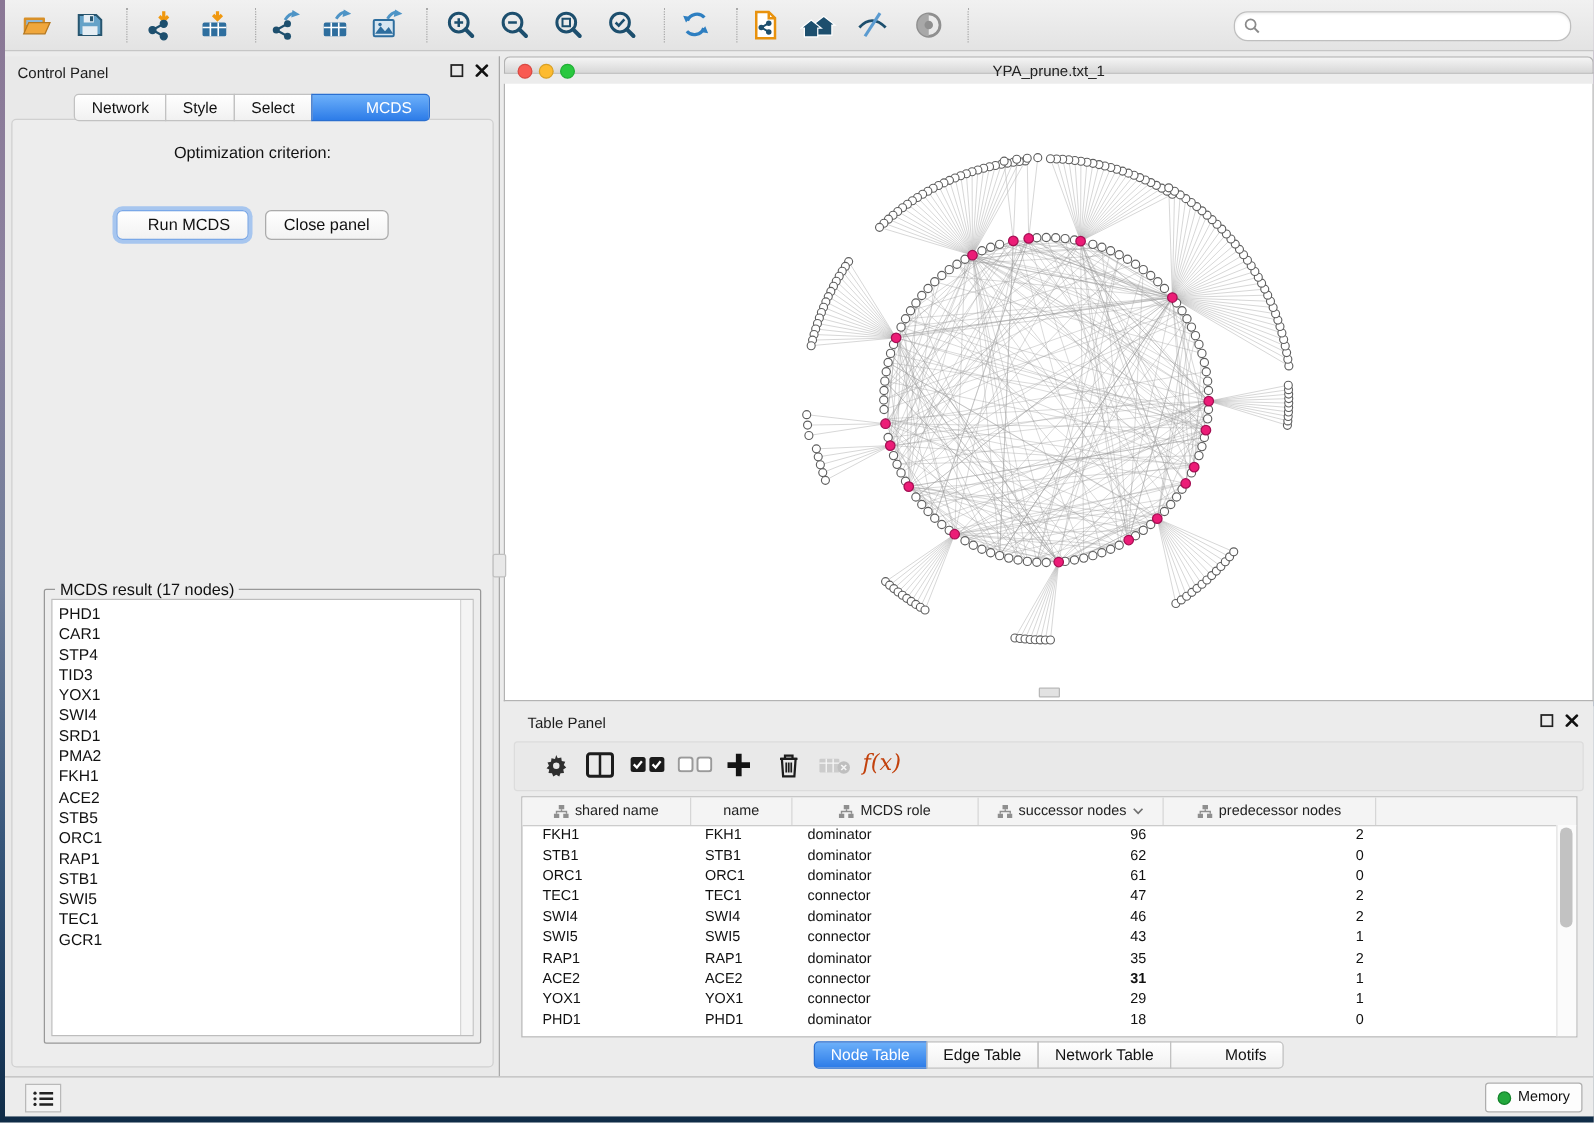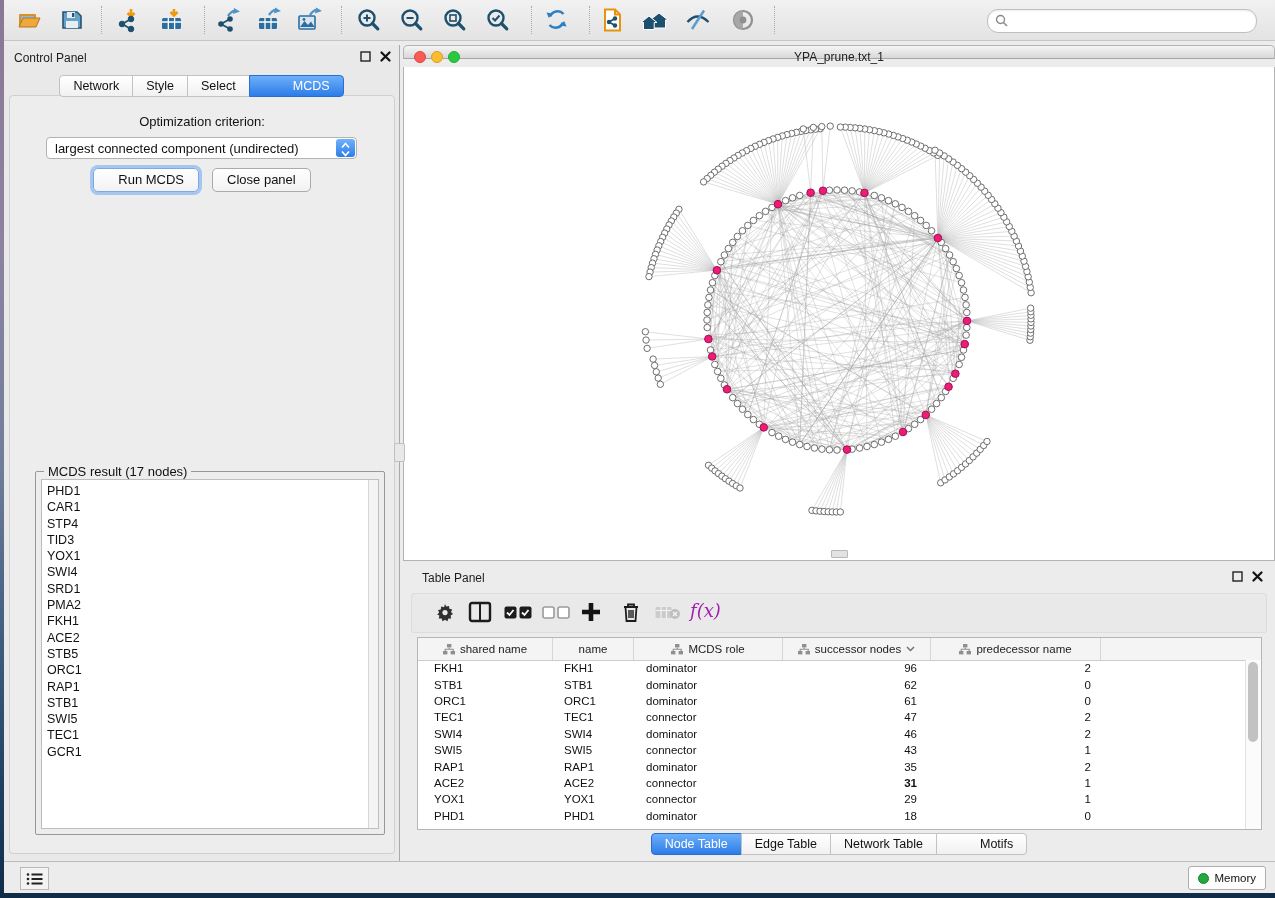--- a/index.html
+++ b/index.html
@@ -61,21 +61,21 @@
   .nw-canvas{position:absolute;top:22px;left:0;right:0;bottom:0;background:#fff;
     border:1px solid #b3b3b3;border-top:none;box-sizing:border-box;}
   .canvas-grip{position:absolute;bottom:2px;left:50%;margin-left:-8px;width:15px;height:6px;
     background:#e2e2e2;border:1px solid #b8b8b8;border-radius:1px;}
 
   
   .table-panel{position:absolute;left:399px;top:565px;right:0;height:297px;background:#ececec;}
   .tp-toolbar{position:absolute;top:28px;left:8px;right:8px;height:38px;background:#e9e9e9;
     border:1px solid #dcdcdc;border-radius:3px;}
   .tp-ic{position:absolute;top:8px;}
-  .fx{position:absolute;top:6px;font-family:"DejaVu Serif",serif;font-style:italic;font-size:18px;color:#a21caf;}
+  .fx{position:absolute;top:6px;font-family:"DejaVu Serif",serif;font-style:italic;font-size:18px;color:#c2410c;}
   .tp-table{position:absolute;top:72px;left:14px;right:13px;bottom:32px;background:#fff;border:1px solid #b6b6b6;}
   .th-row{display:flex;height:22px;background:#f4f4f4;border-bottom:1px solid #cccccc;}
   .th{display:flex;align-items:center;justify-content:center;gap:5px;font-size:11.5px;color:#222;
     border-right:1px solid #d6d6d6;box-sizing:border-box;}
   .th.fill{flex:1;border-right:none;}
   .tb-rows{position:absolute;top:22px;left:0;right:15px;bottom:0;overflow:hidden;}
   .tr{display:flex;height:16.4px;align-items:center;}
   .td{font-size:11.5px;color:#111;box-sizing:border-box;white-space:nowrap;overflow:hidden;}
   .tb-scroll{position:absolute;right:0;top:22px;bottom:0;width:15px;background:#fbfbfb;border-left:1px solid #e2e2e2;}
   .tb-thumb{position:absolute;top:2px;left:2px;width:10px;height:80px;background:#c2c2c2;border-radius:5px;}
@@ -236,29 +236,20 @@
       </span>
     </div>
     <div class="cp-tabbar" id="cp-tabs">
         <div class="seg-tab">Network</div>
         <div class="seg-tab">Style</div>
         <div class="seg-tab">Select</div>
         <div class="seg-tab active">MCDS</div>
       </div>
     <div class="cp-content">
       <div class="opt-label">Optimization criterion:</div>
-      <div class="criterion">
-        <span>largest connected component (undirected)</span>
-        <span class="stepper">
-          <svg width="9" height="15">
-              <path d="M1 5.5 L4.5 1.5 L8 5.5" stroke="#fff" stroke-width="1.7" fill="none"></path>
-          <path d="M1 9.5 L4.5 13.5 L8 9.5" stroke="#fff" stroke-width="1.7" fill="none"></path>
-            </svg>
-        </span>
-      </div>
       <div class="btn-row">
         <div class="btn focused">Run MCDS</div>
         <div class="btn">Close panel</div>
       </div>
       <div class="result-group">
         <div class="result-legend">MCDS result (17 nodes)</div>
         <div class="result-list">
           <div class="items" id="result-list">
               <div>PHD1</div>
               <div>CAR1</div>
@@ -1086,21 +1077,21 @@
           </div>
           <div class="th" style="width: 170px;">
             <svg width="12" height="11">
               <g fill="#8f8f8f">
                 <rect x="4" y="0" width="4.4" height="3.4"></rect>
                 <rect x="0" y="7" width="4.4" height="3.4"></rect>
                 <rect x="7.6" y="7" width="4.4" height="3.4"></rect>
               </g>
               <path d="M6.2 3.4 v1.8 M2.2 7 V5.2 h8 V7" stroke="#8f8f8f" fill="none" stroke-width="1.1"></path>
             </svg>
-            <span>predecessor name</span>
+            <span>predecessor nodes</span>
           </div>
           <div class="th fill"></div>
         </div>
       <div class="tb-rows" id="table-body">
           <div class="tr">
             <div class="td" style="width: 135px; padding-left: 16px;">FKH1</div>
             <div class="td" style="width: 81px; padding-left: 11px;">FKH1</div>
             <div class="td" style="width: 149px; padding-left: 12px;">dominator</div>
             <div class="td" style="width: 148px; padding-right: 14px; text-align: right;">96</div>
             <div class="td" style="width: 170px; padding-right: 10px; text-align: right;">2</div>

